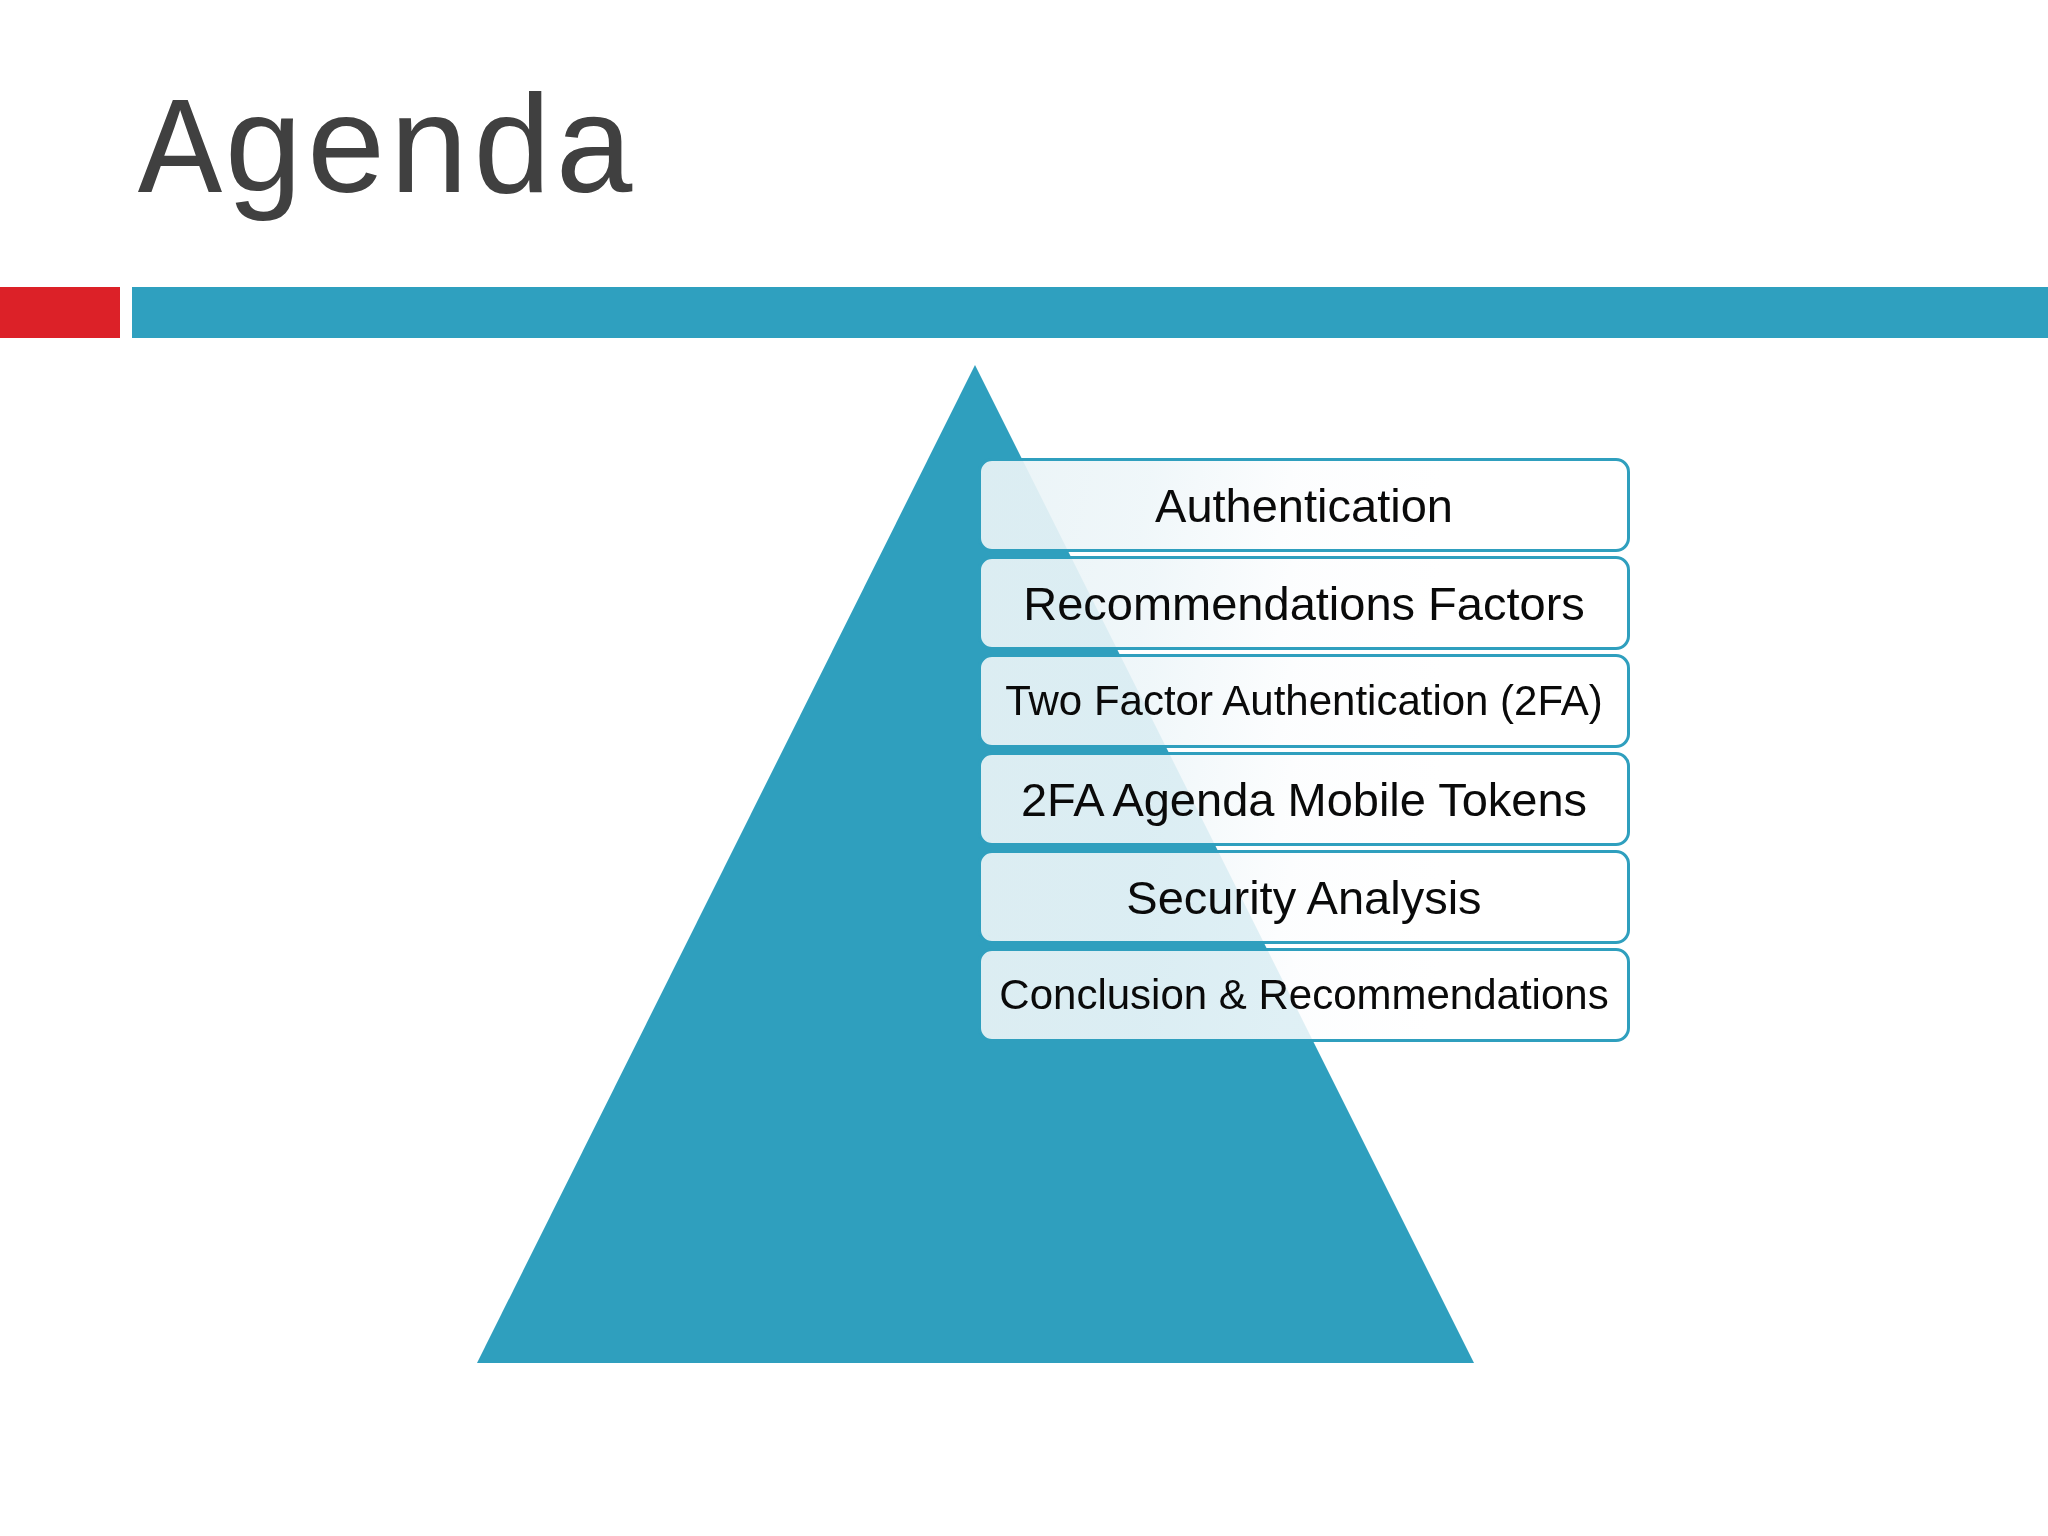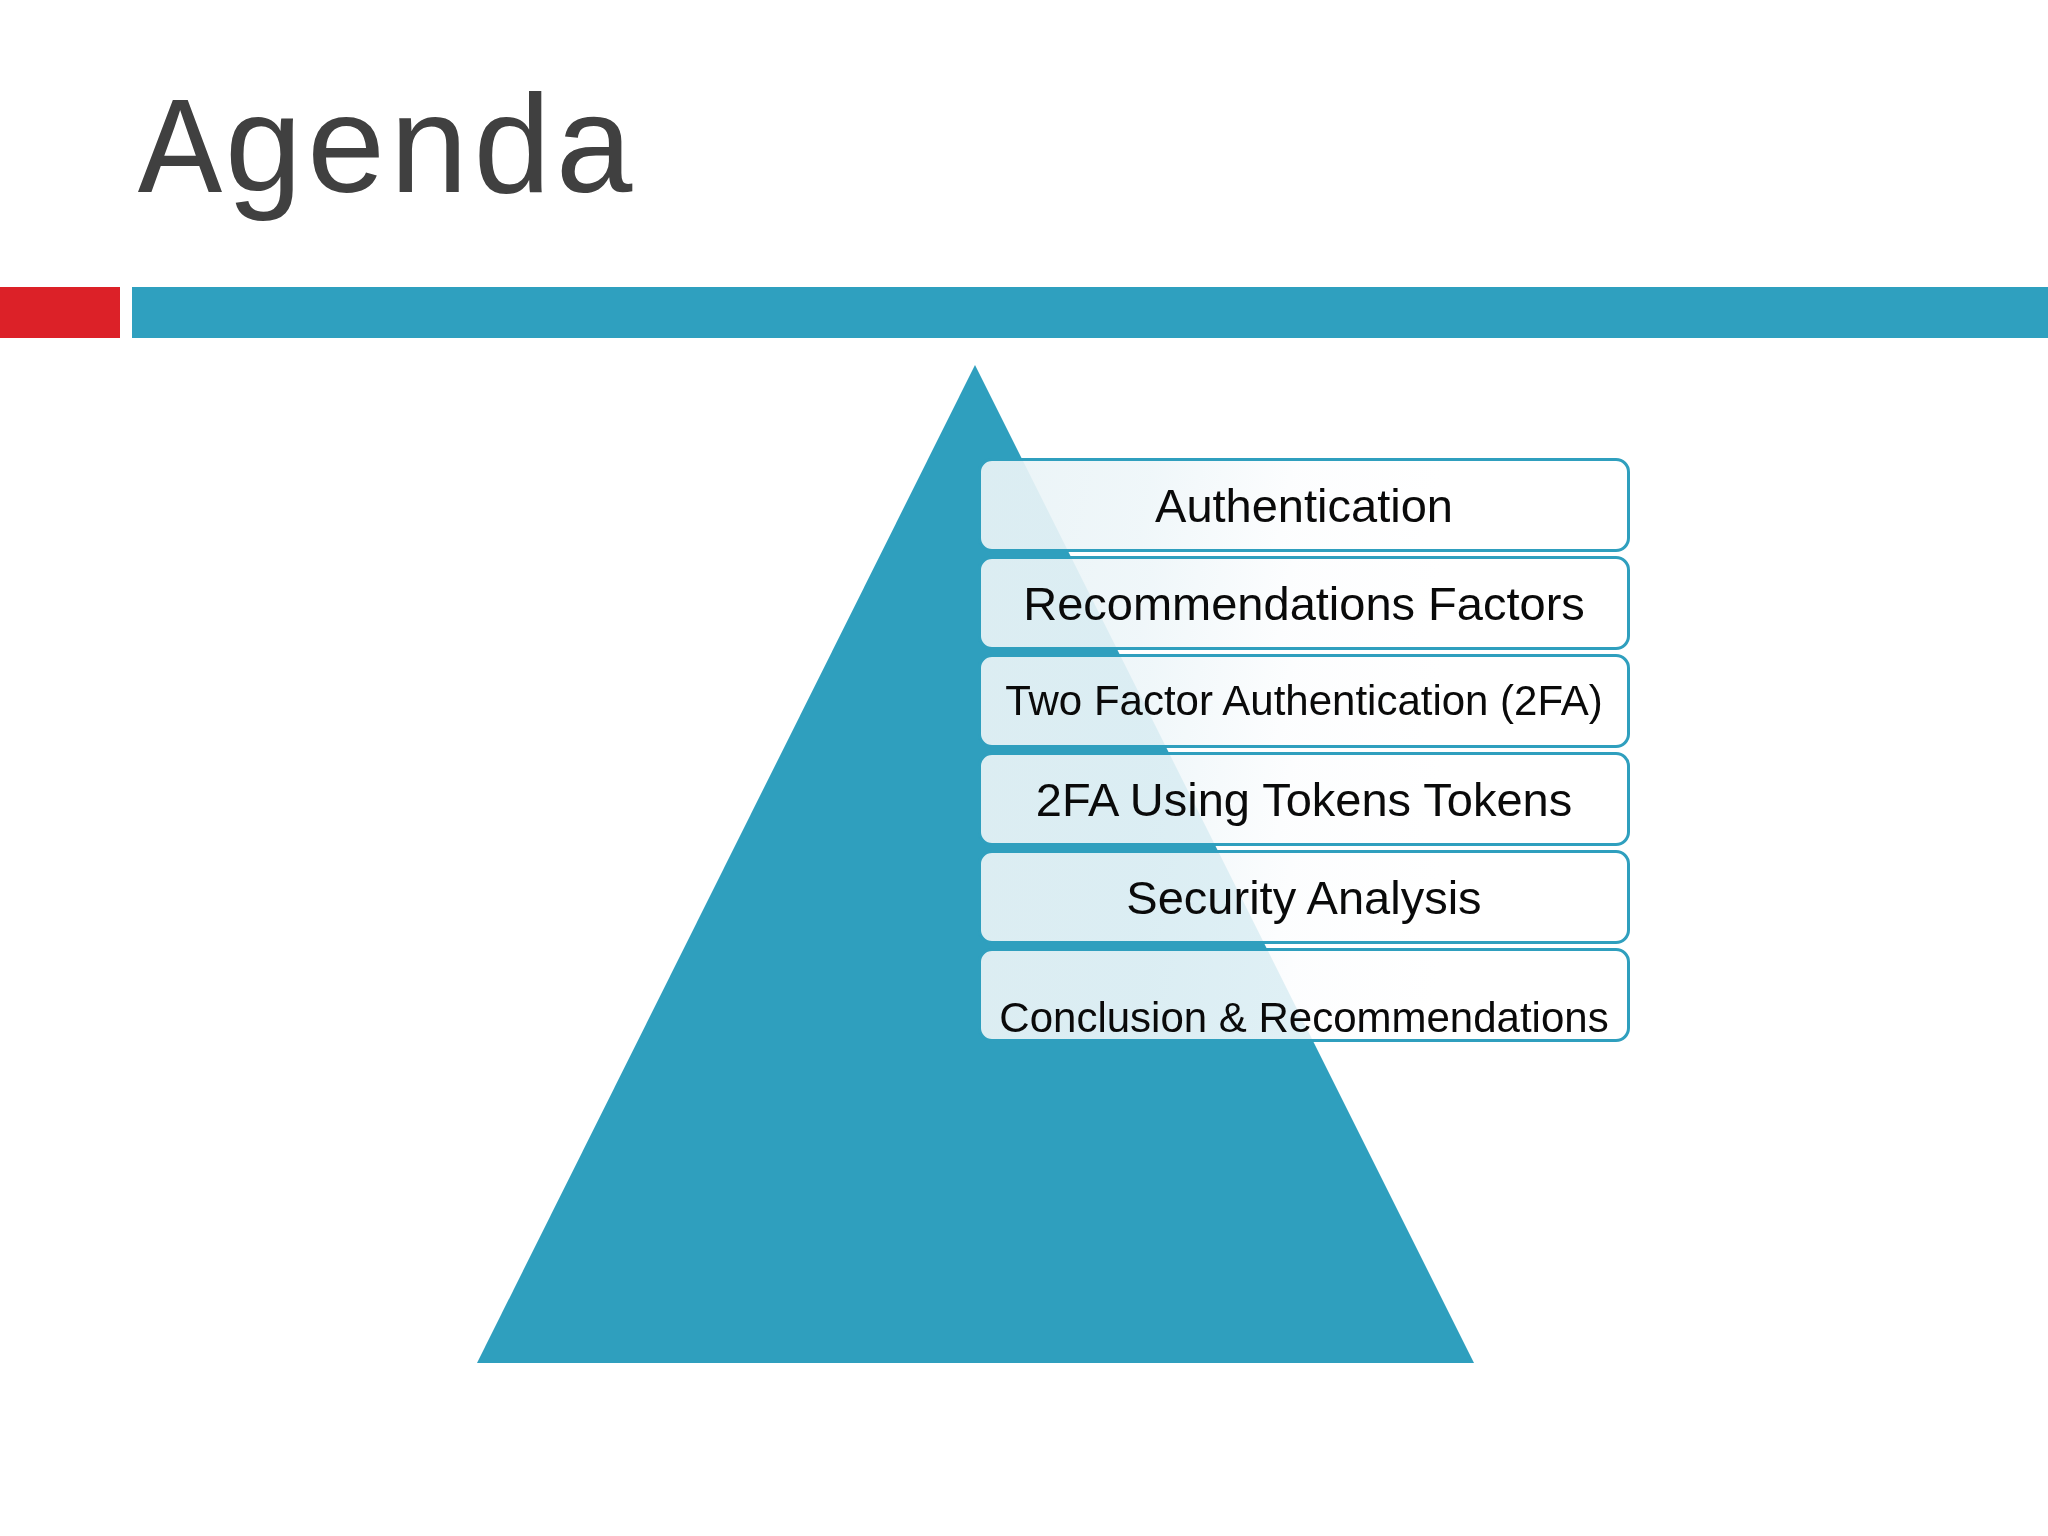--- a/index.html
+++ b/index.html
@@ -87,21 +87,20 @@
                 rgba(252,253,254,0.86) 48%,
                 rgba(255,255,255,0.84) 70%,
                 rgba(255,255,255,0.82) 100%);
     display: flex;
     align-items: center;
     justify-content: center;
     overflow: hidden;
   }
   .agenda-box:last-child {
     margin-bottom: 0;
-    align-items: flex-end;
   }
   .agenda-label {
     font-size: 47px;
     line-height: 1;
     color: #0a0a0a;
     text-align: center;
     white-space: nowrap;
     padding: 0 10px;
   }
   .agenda-label.tight {
@@ -135,21 +134,21 @@
       <span class="agenda-label">Recommendations Factors</span>
     </div>
 
     <div class="agenda-box">
       <span class="agenda-label tight">Two Factor Authentication (2FA)</span>
     </div>
 
 
 
     <div class="agenda-box">
-      <span class="agenda-label">2FA Using Tokens Tokens</span>
+      <span class="agenda-label">2FA Agenda Mobile Tokens</span>
     </div>
 
     <div class="agenda-box">
       <span class="agenda-label">Security Analysis</span>
     </div>
 
     <div class="agenda-box">
       <span class="agenda-label tight">Conclusion &amp; Recommendations</span>
     </div>
 

